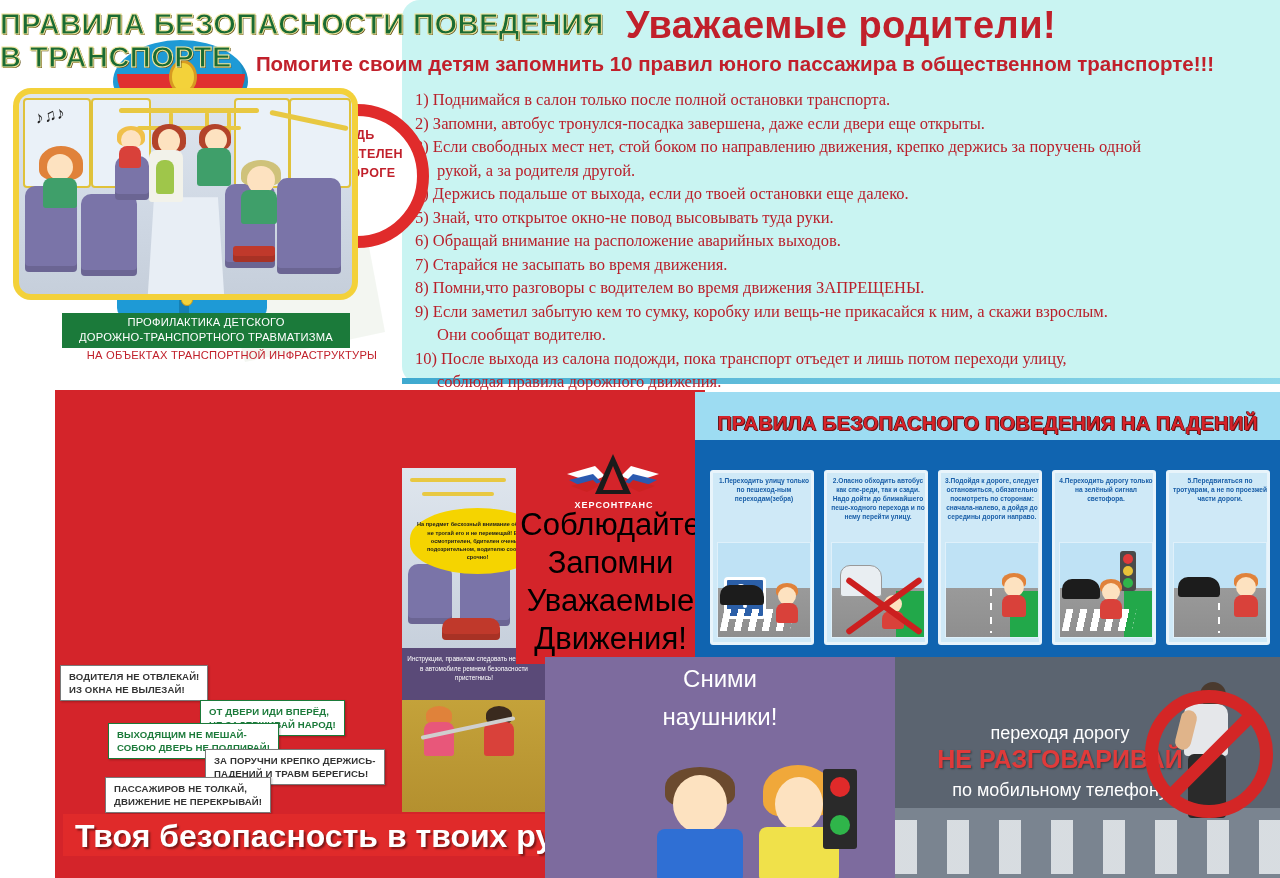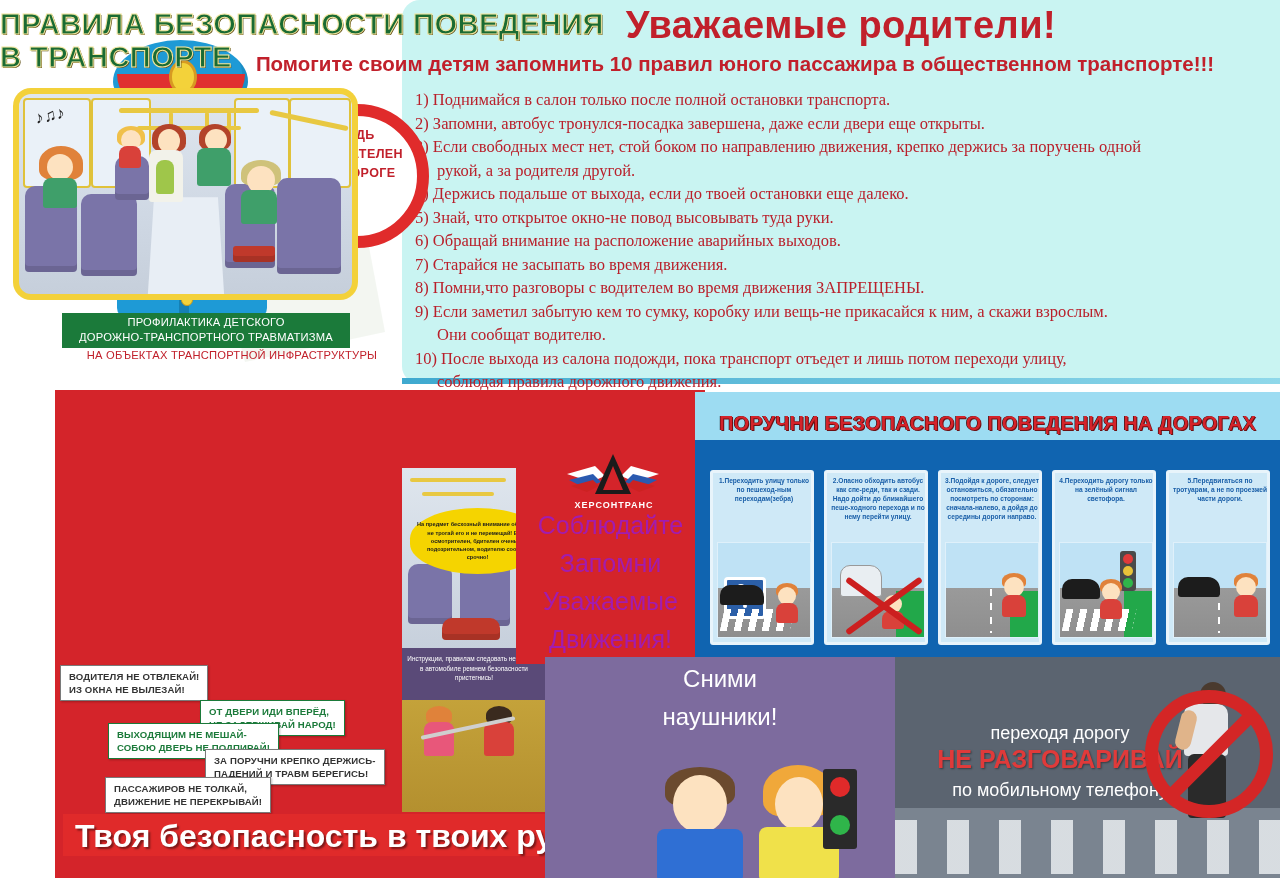--- a/index.html
+++ b/index.html
@@ -102,22 +102,22 @@
     font-size:5.6px;line-height:8.2px;color:#1b1b1b;font-weight:bold;padding:3px 7px;box-sizing:border-box;}
   .purple-strip{position:absolute;left:402px;top:648px;width:143px;height:60px;background:#5a4a78;}
   .purple-text{position:absolute;left:404px;top:652px;width:140px;text-align:center;color:#fff;
     font-size:6.4px;line-height:9.6px;padding:2px;box-sizing:border-box;}
   .car-photo{position:absolute;left:402px;top:700px;width:143px;height:112px;background:linear-gradient(180deg,#c4a23a 0%,#b4902f 100%);overflow:hidden;}
 
   
   .hers{position:absolute;left:516px;top:446px;width:189px;height:218px;background:#d4242a;}
   .hers-logo{position:absolute;left:565px;top:452px;width:96px;height:52px;}
   .hers-cap{position:absolute;left:544px;top:500px;width:140px;text-align:center;color:#fff;font-weight:bold;font-size:9px;letter-spacing:1px;}
-  .hers-lines{position:absolute;left:516px;top:506px;width:189px;text-align:center;color:#a21caf;
-    font-size:25px;line-height:38px;font-weight:normal;}
+  .hers-lines{position:absolute;left:516px;top:506px;width:189px;text-align:center;color:#000000;
+    font-size:31px;line-height:38px;font-weight:normal;}
 
   
   .roads{position:absolute;left:695px;top:392px;width:585px;height:265px;background:#9ddcf2;}
   .roads::before{content:"";position:absolute;left:0;top:48px;width:100%;height:217px;background:#1064b0;}
   .roads-title{position:absolute;left:695px;top:412px;width:585px;text-align:center;
     font-weight:bold;font-size:20px;color:#d4232a;letter-spacing:.2px;
     text-shadow:1px 1px 0 #6d0f12,-0.5px -0.5px 0 #000;}
   .card{position:absolute;top:470px;width:104px;height:175px;background:#cfe9f7;
     border:3px solid #e8f4fb;box-sizing:border-box;border-radius:3px;overflow:hidden;}
   .card .ctext{position:absolute;left:3px;top:3px;width:96px;text-align:center;color:#1a5fa8;
@@ -315,21 +315,21 @@
   </svg>
   <div class="hers-cap">ХЕРСОНТРАНС</div>
   <div class="hers-lines">
     <div>Соблюдайте</div>
     <div>Запомни</div>
     <div>Уважаемые</div>
     <div>Движения!</div>
   </div>
 
   <div class="roads"></div>
-  <div class="roads-title">ПОРУЧНИ БЕЗОПАСНОГО ПОВЕДЕНИЯ НА ДОРОГАХ</div>
+  <div class="roads-title">ПРАВИЛА БЕЗОПАСНОГО ПОВЕДЕНИЯ НА ПАДЕНИЙ</div>
 
   <div class="card" style="left:710px;">
     <div class="ctext">1.Переходить улицу только по пешеход-ным переходам(зебра)</div>
     <div class="scene">
       <div class="pedsign"></div>
       <div class="car" style="left:2px;top:42px;width:44px;height:20px;"></div>
       <div class="zebra"></div>
       <div class="kid-hair" style="left:58px;top:40px;width:22px;height:14px;background:#e0823a;"></div>
       <div class="kid-head" style="left:60px;top:44px;width:18px;height:18px;"></div>
       <div class="kid-body" style="left:58px;top:60px;width:22px;height:20px;background:#d9413a;"></div>

